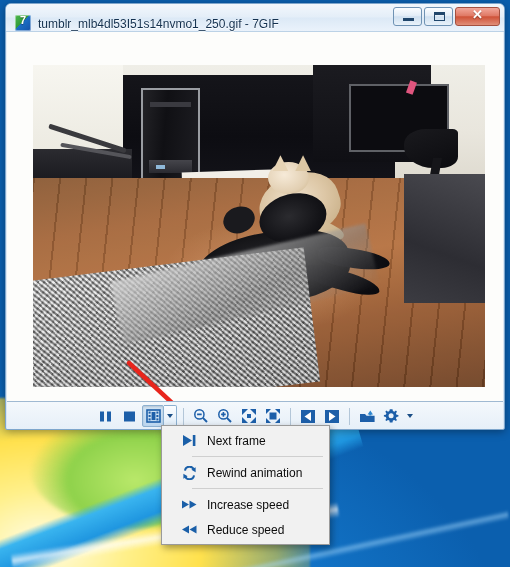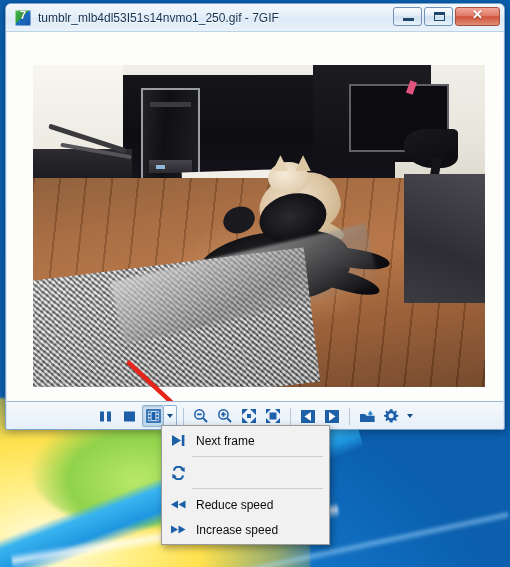--- a/index.html
+++ b/index.html
@@ -77,21 +77,21 @@
     box-shadow: 0 2px 9px rgba(0,0,0,0.35);
     box-sizing: border-box;
     overflow: hidden;
   }
   #titlebar {
     position: relative;
     height: 28px;
     background: linear-gradient(180deg, #f2f7fc 0%, #e4eef8 48%, #dce9f6 52%, #eaf2fb 100%);
     border-bottom: 1px solid #bcd2e6;
     display: flex;
-    align-items: center;
+    align-items: flex-end;
     padding-left: 9px;
     box-sizing: border-box;
   }
   #app-icon {
     width: 16px; height: 16px;
     border-radius: 2px;
     background: linear-gradient(135deg, #4fb84f 0%, #2f9b3a 45%, #1b6fc4 46%, #1551a8 100%);
     position: relative;
     flex: 0 0 auto;
     box-shadow: inset 0 0 0 1px rgba(255,255,255,0.45);
@@ -427,21 +427,21 @@
     background: #f1f1f1;
     border: 1px solid #9a9a9a;
     box-shadow: 2px 3px 7px rgba(0,0,0,0.35);
     padding: 2px 0;
     box-sizing: border-box;
   }
   .menu-item {
     display: flex;
     align-items: center;
     height: 25px;
-    padding-left: 4px;
+    padding-left: 15px;
     box-sizing: border-box;
   }
   .menu-icon {
     width: 24px;
     display: flex;
     align-items: center;
     justify-content: center;
     flex: 0 0 auto;
   }
   .menu-label {
@@ -662,37 +662,38 @@
 
   <div class="menu-item">
     <div class="menu-icon">
       <svg width="15" height="14" viewBox="0 0 15 14">
         <path d="M3 4.6 A4.6 4.6 0 0 1 12 4.1" fill="none" stroke="#1a5fa8" stroke-width="2"></path>
         <polygon points="13.6,1.2 13.6,6.2 9.4,3.7" fill="#1a5fa8"></polygon>
         <path d="M12 9.3 A4.6 4.6 0 0 1 3 9.8" fill="none" stroke="#1a5fa8" stroke-width="2"></path>
         <polygon points="1.4,12.7 1.4,7.7 5.6,10.2" fill="#1a5fa8"></polygon>
       </svg>
     </div>
+    <div class="menu-label">Rewind animation</div>
   </div>
 
   <div class="menu-sep"></div>
+
+  <div class="menu-item">
+    <div class="menu-icon">
+      <svg width="17" height="11" viewBox="0 0 17 11">
+        <polygon points="1,1.5 1,9.5 8,5.5" fill="#1a5fa8"></polygon>
+        <polygon points="8.5,1.5 8.5,9.5 15.5,5.5" fill="#1a5fa8"></polygon>
+      </svg>
+    </div>
+    <div class="menu-label">Increase speed</div>
+  </div>
 
   <div class="menu-item">
     <div class="menu-icon">
       <svg width="17" height="11" viewBox="0 0 17 11">
         <polygon points="8,1.5 8,9.5 1,5.5" fill="#1a5fa8"></polygon>
         <polygon points="15.5,1.5 15.5,9.5 8.5,5.5" fill="#1a5fa8"></polygon>
       </svg>
     </div>
     <div class="menu-label">Reduce speed</div>
   </div>
 
-  <div class="menu-item">
-    <div class="menu-icon">
-      <svg width="17" height="11" viewBox="0 0 17 11">
-        <polygon points="1,1.5 1,9.5 8,5.5" fill="#1a5fa8"></polygon>
-        <polygon points="8.5,1.5 8.5,9.5 15.5,5.5" fill="#1a5fa8"></polygon>
-      </svg>
-    </div>
-    <div class="menu-label">Increase speed</div>
-  </div>
-
 </div>
 
 </body></html>

